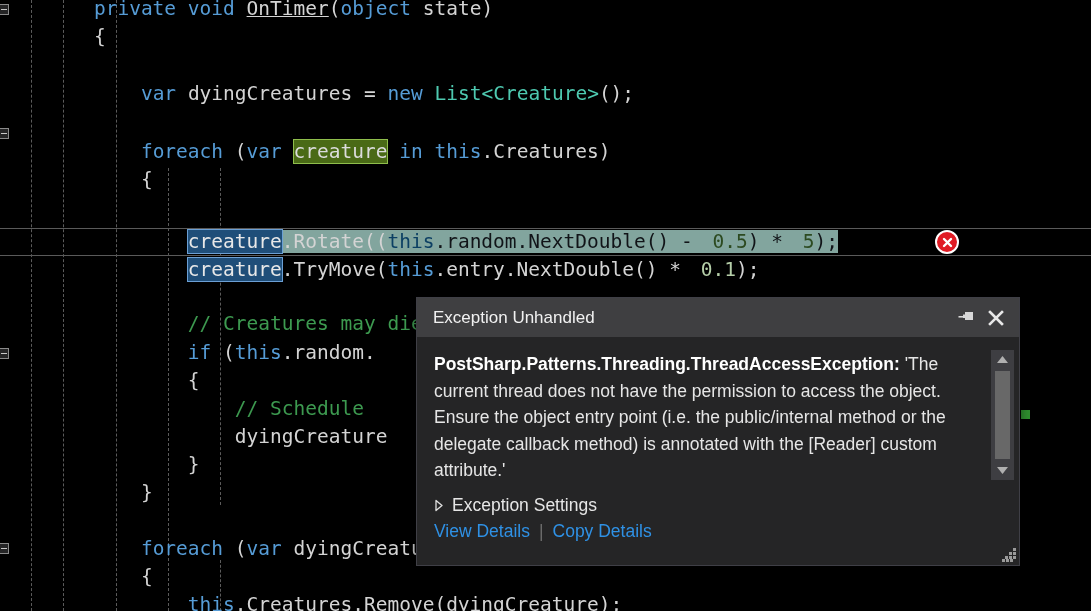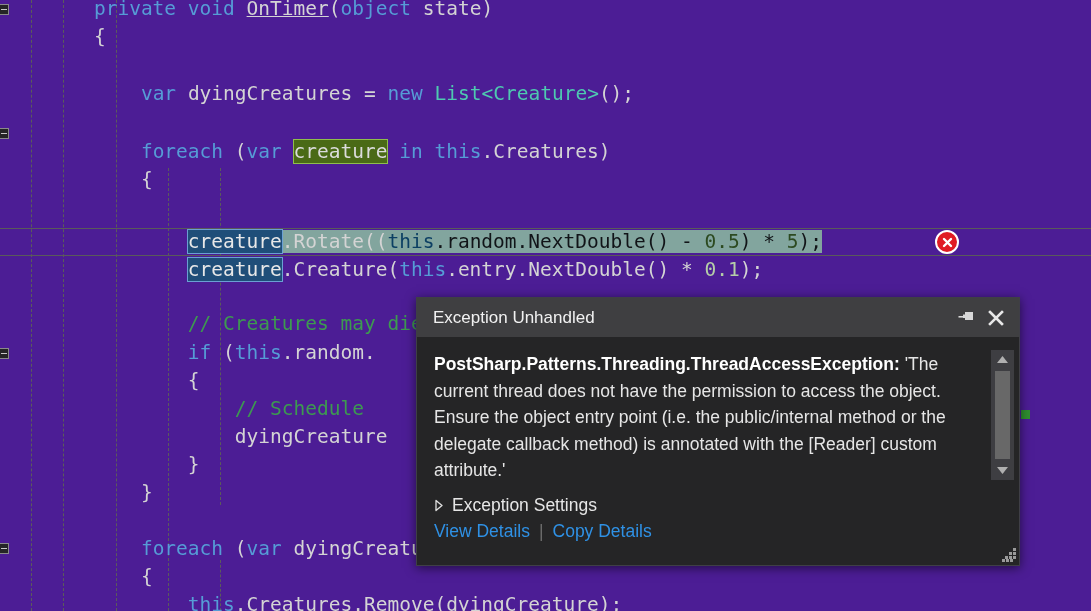--- a/index.html
+++ b/index.html
@@ -13,21 +13,21 @@
   }
 
   body {
     font-family: "DejaVu Sans Mono", monospace;
   }
 
   
   #editor {
     position: absolute;
     inset: 0;
-    background: #4c1d95;
+    background: #000000;
   }
 
   
   .collapse-box {
     position: absolute;
     left: -2px;
     width: 11px;
     height: 11px;
     border: 1px solid #8a8a8a;
     background: #252526;
@@ -77,21 +77,21 @@
     letter-spacing: 0px;
     color: #d4d4d4;
   }
   .code-line .ind { color: transparent; }
 
   
   .kw      { color: #569cd6; }  
   .type    { color: #4ec9b0; }
   .plain   { color: #d4d4d4; }
   .cmt     { color: #3d9a50; }
-  .num     { color: #b5cea8; }
+  .num     { color: #b5cea8; margin-left: 8px; }
   .punct   { color: #d4d4d4; }
   .mthdef  { color: #d4d4d4; text-decoration: underline; }
 
   
   .ref-hl {
     background: #4a6a16;
     outline: 1px solid #8fbe4c;
     color: #dcdcdc;
   }
   .sel-hl {
@@ -302,21 +302,21 @@
   <div class="code-line" style="top:80px"><span class="ind">            </span><span class="kw">var</span> <span class="plain">dyingCreatures</span> <span class="punct">=</span> <span class="kw">new</span> <span class="type">List</span><span class="type">&lt;</span><span class="type">Creature</span><span class="type">&gt;</span><span class="punct">();</span></div>
 
   <div class="code-line" style="top:138px"><span class="ind">            </span><span class="kw">foreach</span> <span class="punct">(</span><span class="kw">var</span> <span class="ref-hl">creature</span> <span class="kw">in</span> <span class="kw">this</span><span class="punct">.</span><span class="plain">Creatures</span><span class="punct">)</span></div>
 
   <div class="code-line" style="top:166px"><span class="ind">            </span><span class="punct">{</span></div>
 
   <div class="code-line" style="top:195px"><span class="ind">                </span></div>
 
   <div class="code-line" style="top:228px"><span class="ind">                </span><span class="sel-hl">creature</span><span class="stmt-hl"><span class="punct">.Rotate((</span><span class="kw">this</span><span>.random.NextDouble() - </span><span class="num">0.5</span><span>) * </span><span class="num">5</span><span>);</span></span></div>
 
-  <div class="code-line" style="top:256px"><span class="ind">                </span><span class="sel-hl">creature</span><span class="punct">.Creature(</span><span class="kw">this</span><span class="plain">.entry.NextDouble() * </span><span class="num">0.1</span><span class="punct">);</span></div>
+  <div class="code-line" style="top:256px"><span class="ind">                </span><span class="sel-hl">creature</span><span class="punct">.TryMove(</span><span class="kw">this</span><span class="plain">.entry.NextDouble() * </span><span class="num">0.1</span><span class="punct">);</span></div>
 
   <div class="code-line" style="top:310px"><span class="ind">                </span><span class="cmt">// Creatures may die.</span></div>
 
   <div class="code-line" style="top:339px"><span class="ind">                </span><span class="kw">if</span> <span class="punct">(</span><span class="kw">this</span><span class="plain">.random.</span></div>
 
   <div class="code-line" style="top:367px"><span class="ind">                </span><span class="punct">{</span></div>
 
   <div class="code-line" style="top:395px"><span class="ind">                    </span><span class="cmt">// Schedule</span></div>
 
   <div class="code-line" style="top:423px"><span class="ind">                    </span><span class="plain">dyingCreature</span></div>

